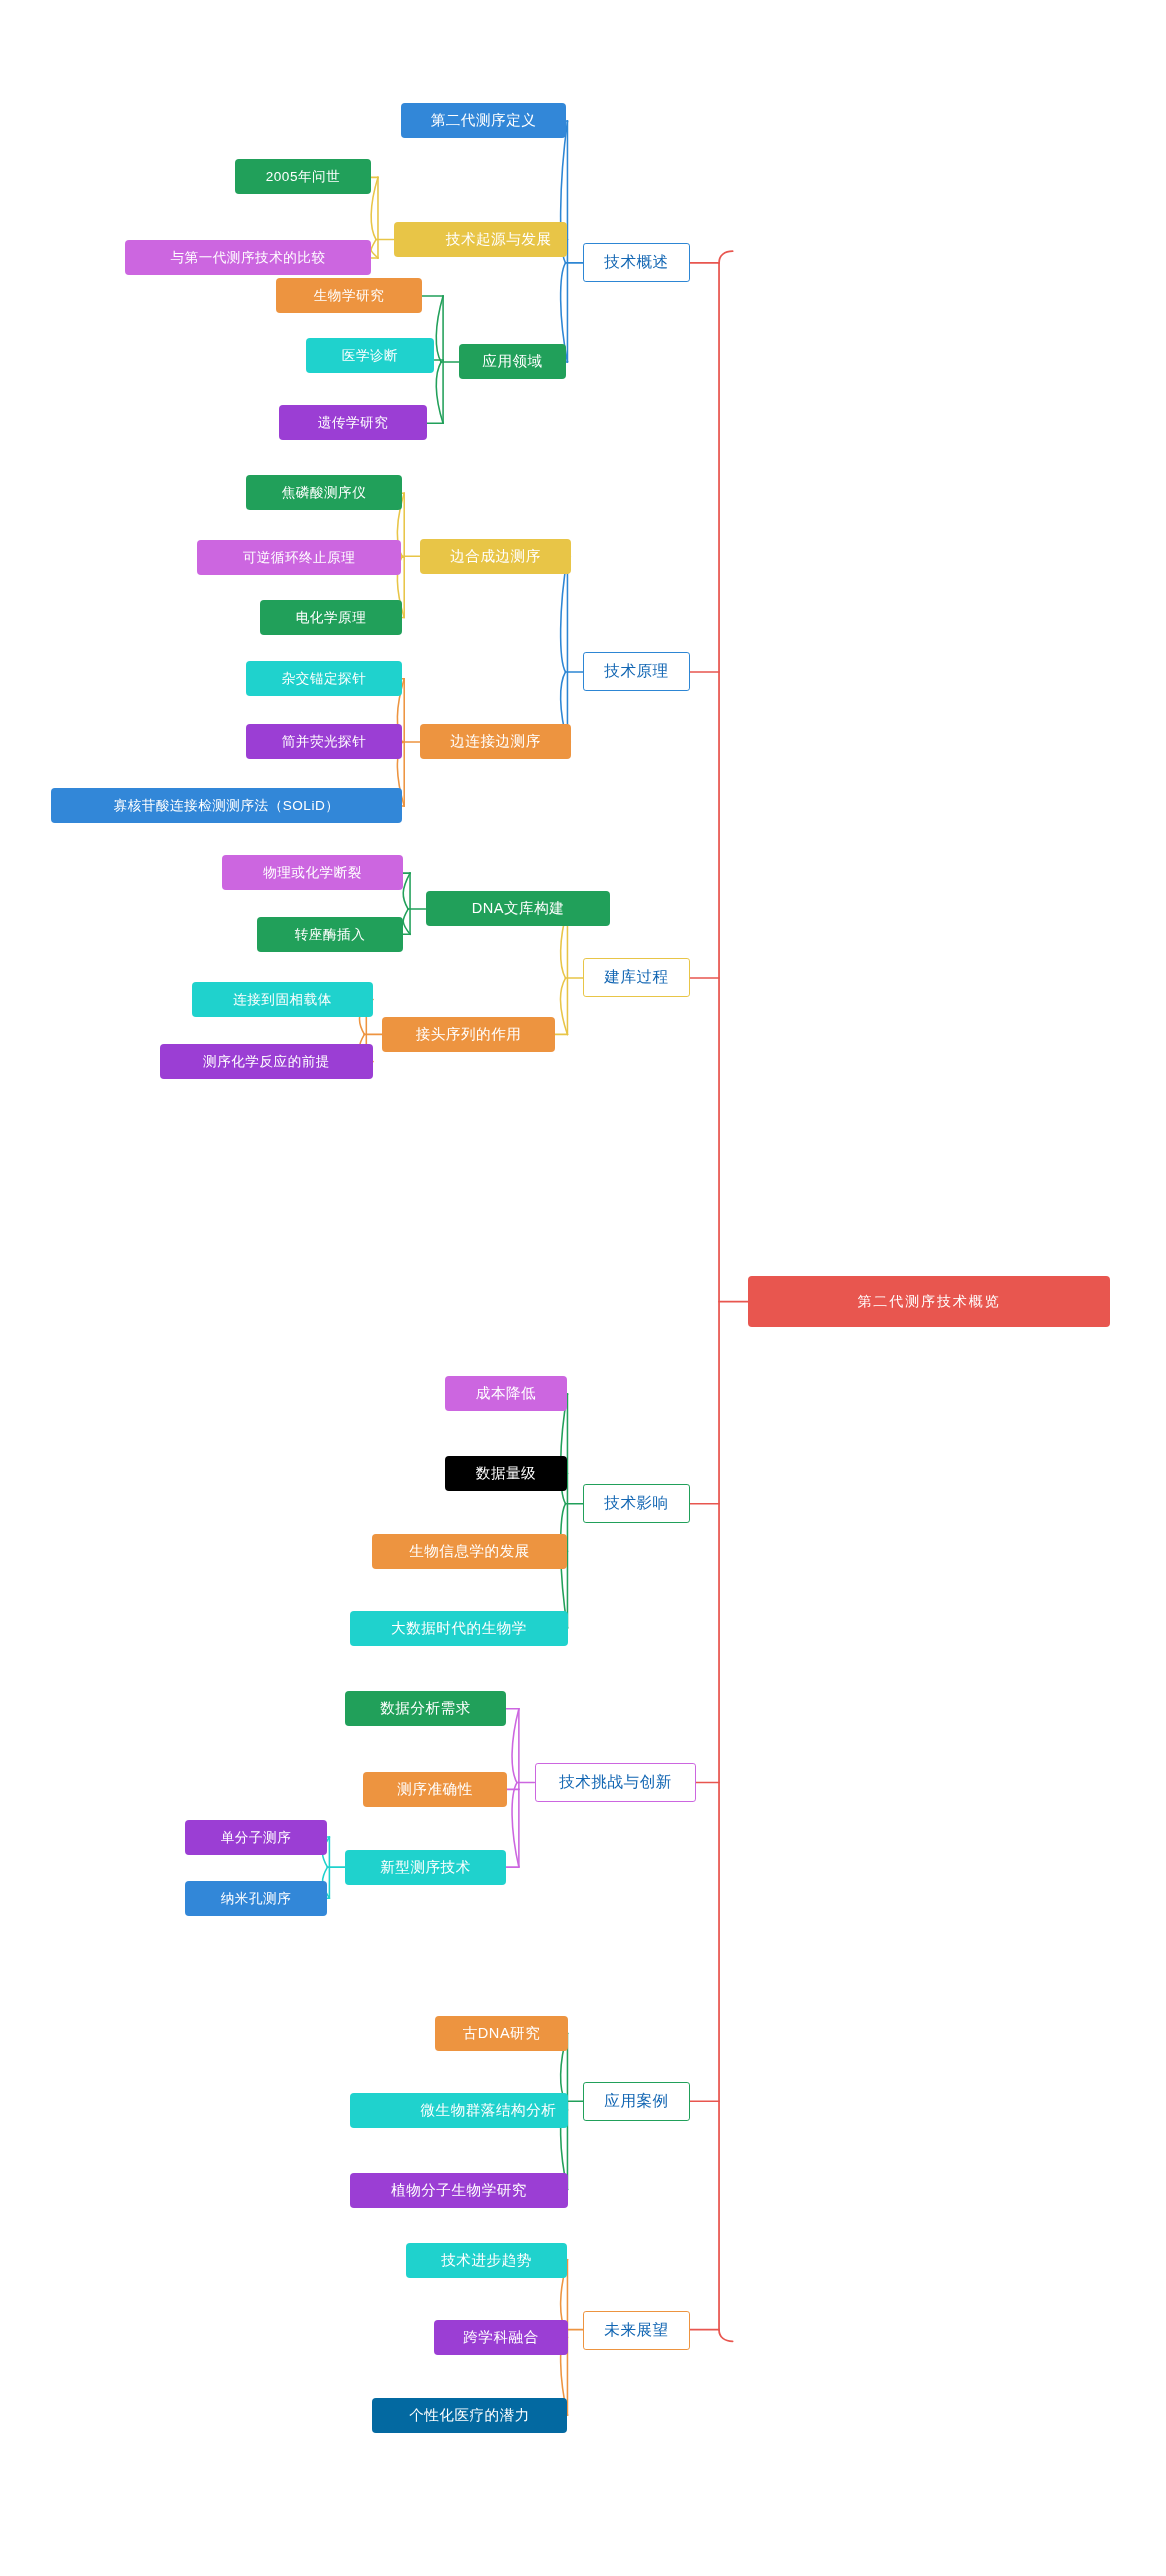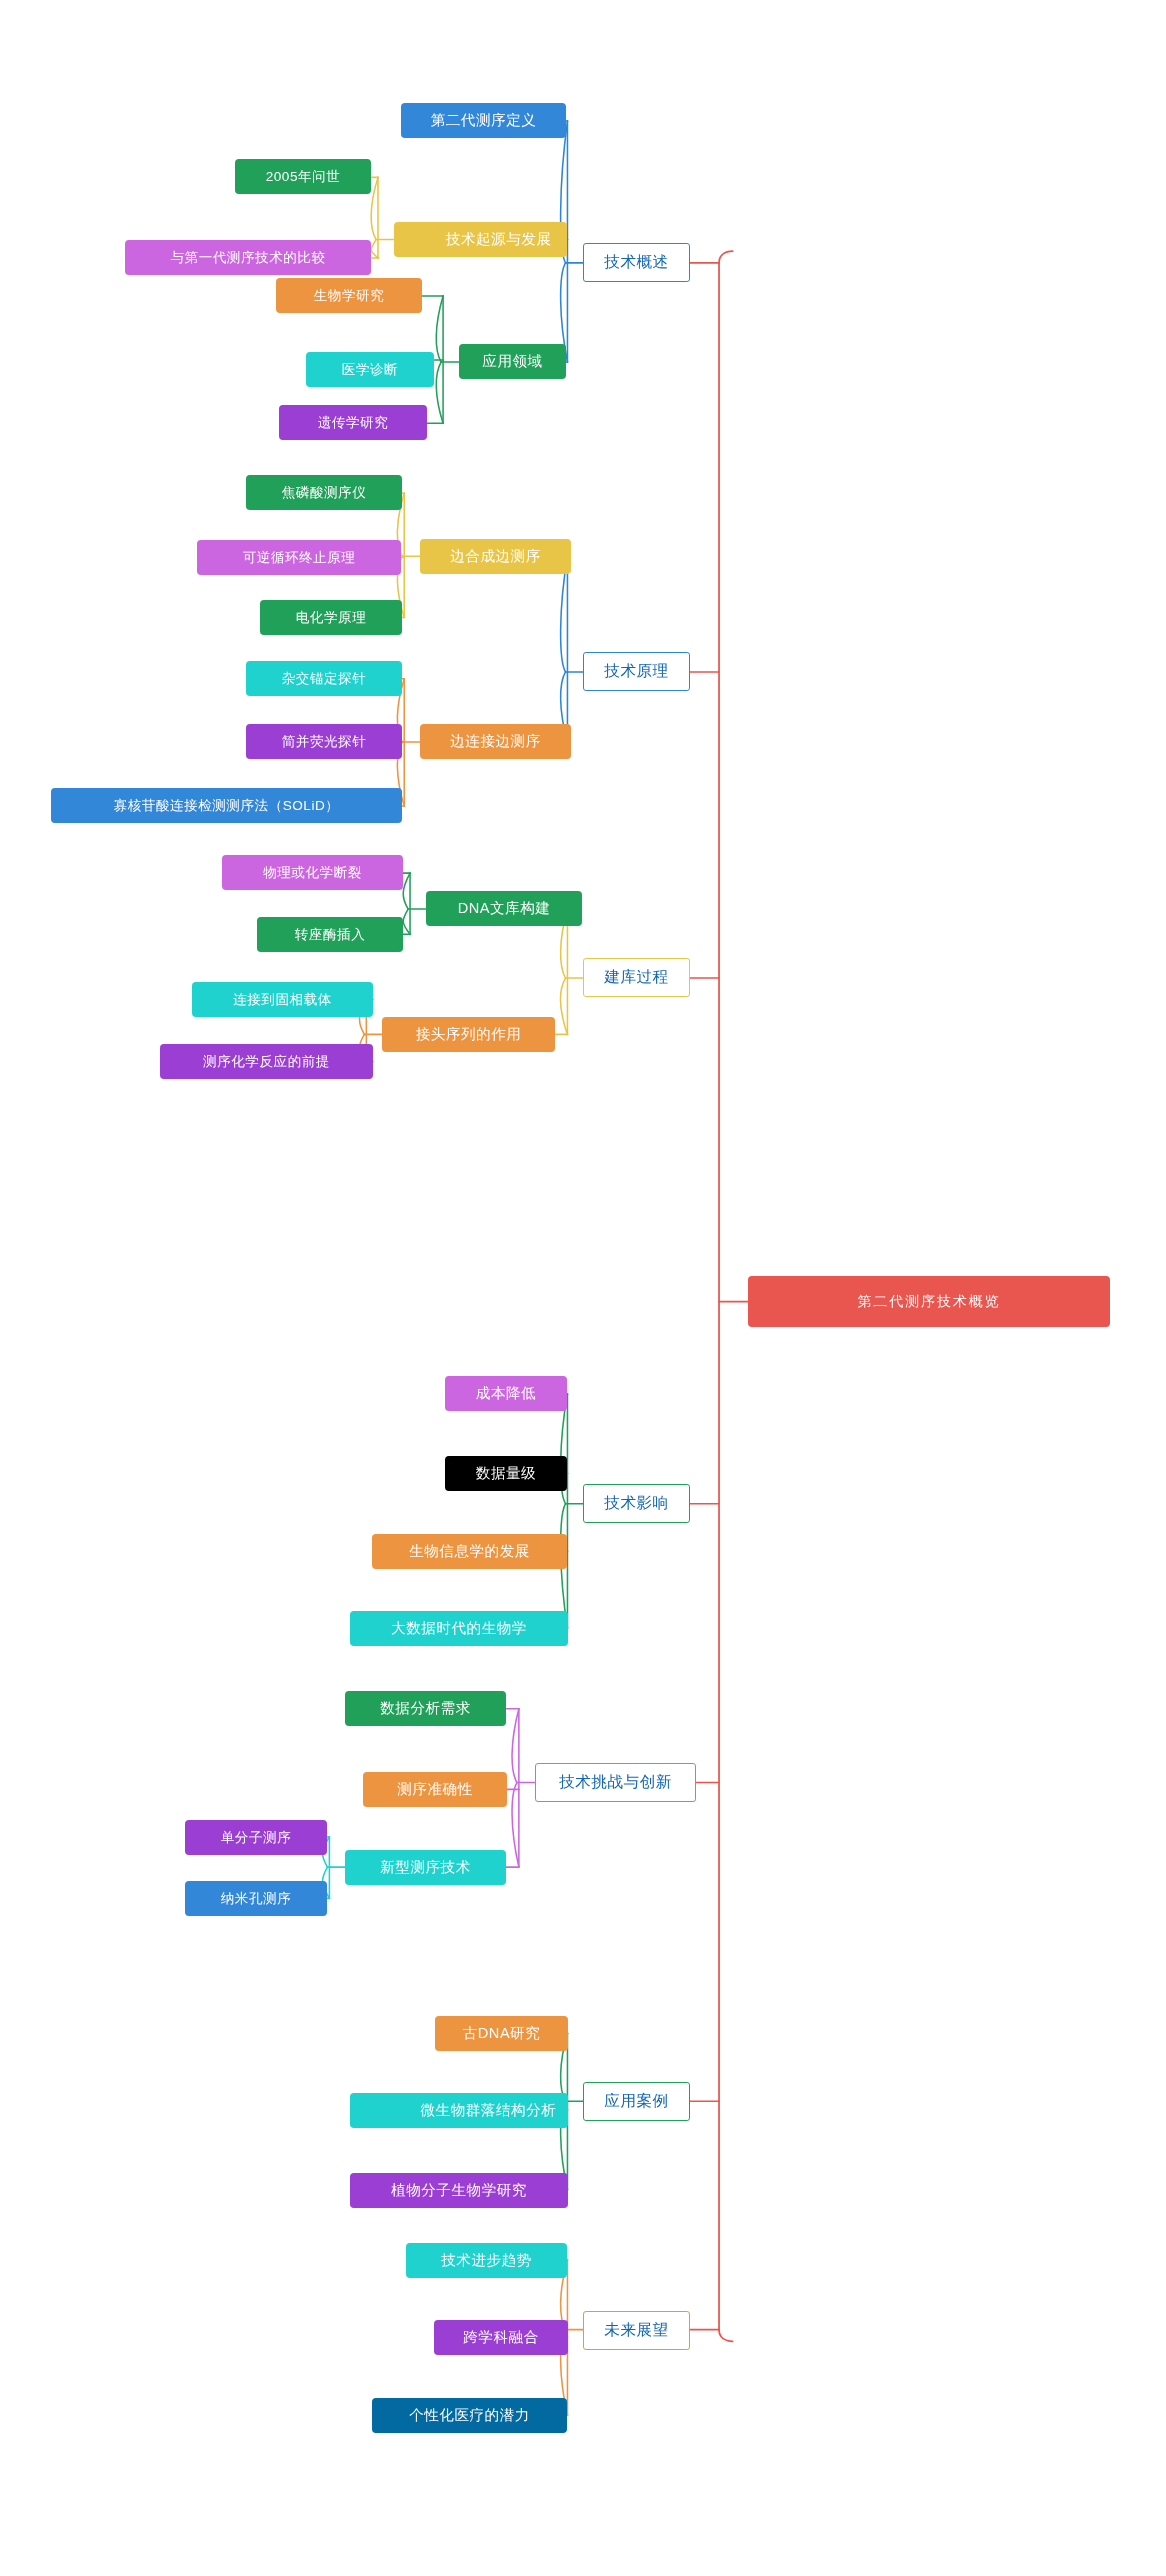--- a/index.html
+++ b/index.html
@@ -181,21 +181,21 @@
       </div>
       <div class="node lvl3" style="left: 125px; top: 240px; width: 246px; height: 35px; background: rgb(204, 102, 224);">
         <span>与第一代测序技术的比较</span>
       </div>
       <div class="node lvl2" style="left: 459px; top: 344px; width: 107px; height: 35px; background: rgb(33, 160, 90);">
         <span>应用领域</span>
       </div>
       <div class="node lvl3" style="left: 276px; top: 278px; width: 146px; height: 35px; background: rgb(237, 148, 64);">
         <span>生物学研究</span>
       </div>
-      <div class="node lvl3" style="left: 306px; top: 352px; width: 128px; height: 35px; background: rgb(31, 210, 205); align-items: center;">
+      <div class="node lvl3" style="left: 306px; top: 338px; width: 128px; height: 35px; background: rgb(31, 210, 205); align-items: center;">
         <span>医学诊断</span>
       </div>
       <div class="node lvl3" style="left: 279px; top: 405px; width: 148px; height: 35px; background: rgb(155, 62, 212);">
         <span>遗传学研究</span>
       </div>
       <div class="node lvl1" style="left: 583px; top: 652px; width: 107px; height: 39px; border-color: rgb(45, 134, 212); color: rgb(18, 102, 179);">
         <span>技术原理</span>
       </div>
       <div class="node lvl2" style="left: 420px; top: 539px; width: 151px; height: 35px; background: rgb(232, 197, 71);">
         <span>边合成边测序</span>
@@ -217,21 +217,21 @@
       </div>
       <div class="node lvl3" style="left: 246px; top: 724px; width: 156px; height: 35px; background: rgb(155, 62, 212);">
         <span>简并荧光探针</span>
       </div>
       <div class="node lvl3" style="left: 51px; top: 788px; width: 351px; height: 35px; background: rgb(50, 135, 216);">
         <span>寡核苷酸连接检测测序法（SOLiD）</span>
       </div>
       <div class="node lvl1" style="left: 583px; top: 958px; width: 107px; height: 39px; border-color: rgb(232, 197, 71); color: rgb(18, 102, 179);">
         <span>建库过程</span>
       </div>
-      <div class="node lvl2" style="left: 426px; top: 891px; width: 156px; height: 35px; background: rgb(33, 160, 90);">
+      <div class="node lvl2" style="left: 426px; top: 891px; width: 184px; height: 35px; background: rgb(33, 160, 90);">
         <span>DNA文库构建</span>
       </div>
       <div class="node lvl3" style="left: 222px; top: 855px; width: 181px; height: 35px; background: rgb(204, 102, 224);">
         <span>物理或化学断裂</span>
       </div>
       <div class="node lvl3" style="left: 257px; top: 917px; width: 146px; height: 35px; background: rgb(33, 160, 90);">
         <span>转座酶插入</span>
       </div>
       <div class="node lvl2" style="left: 382px; top: 1017px; width: 173px; height: 35px; background: rgb(237, 148, 64);">
         <span>接头序列的作用</span>

